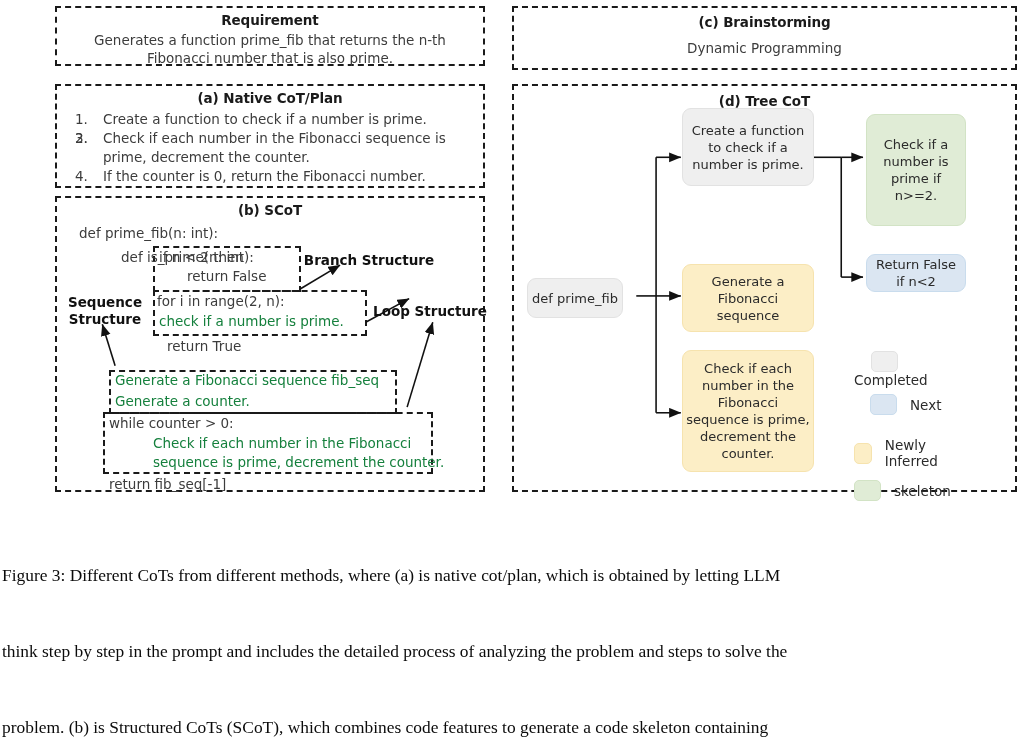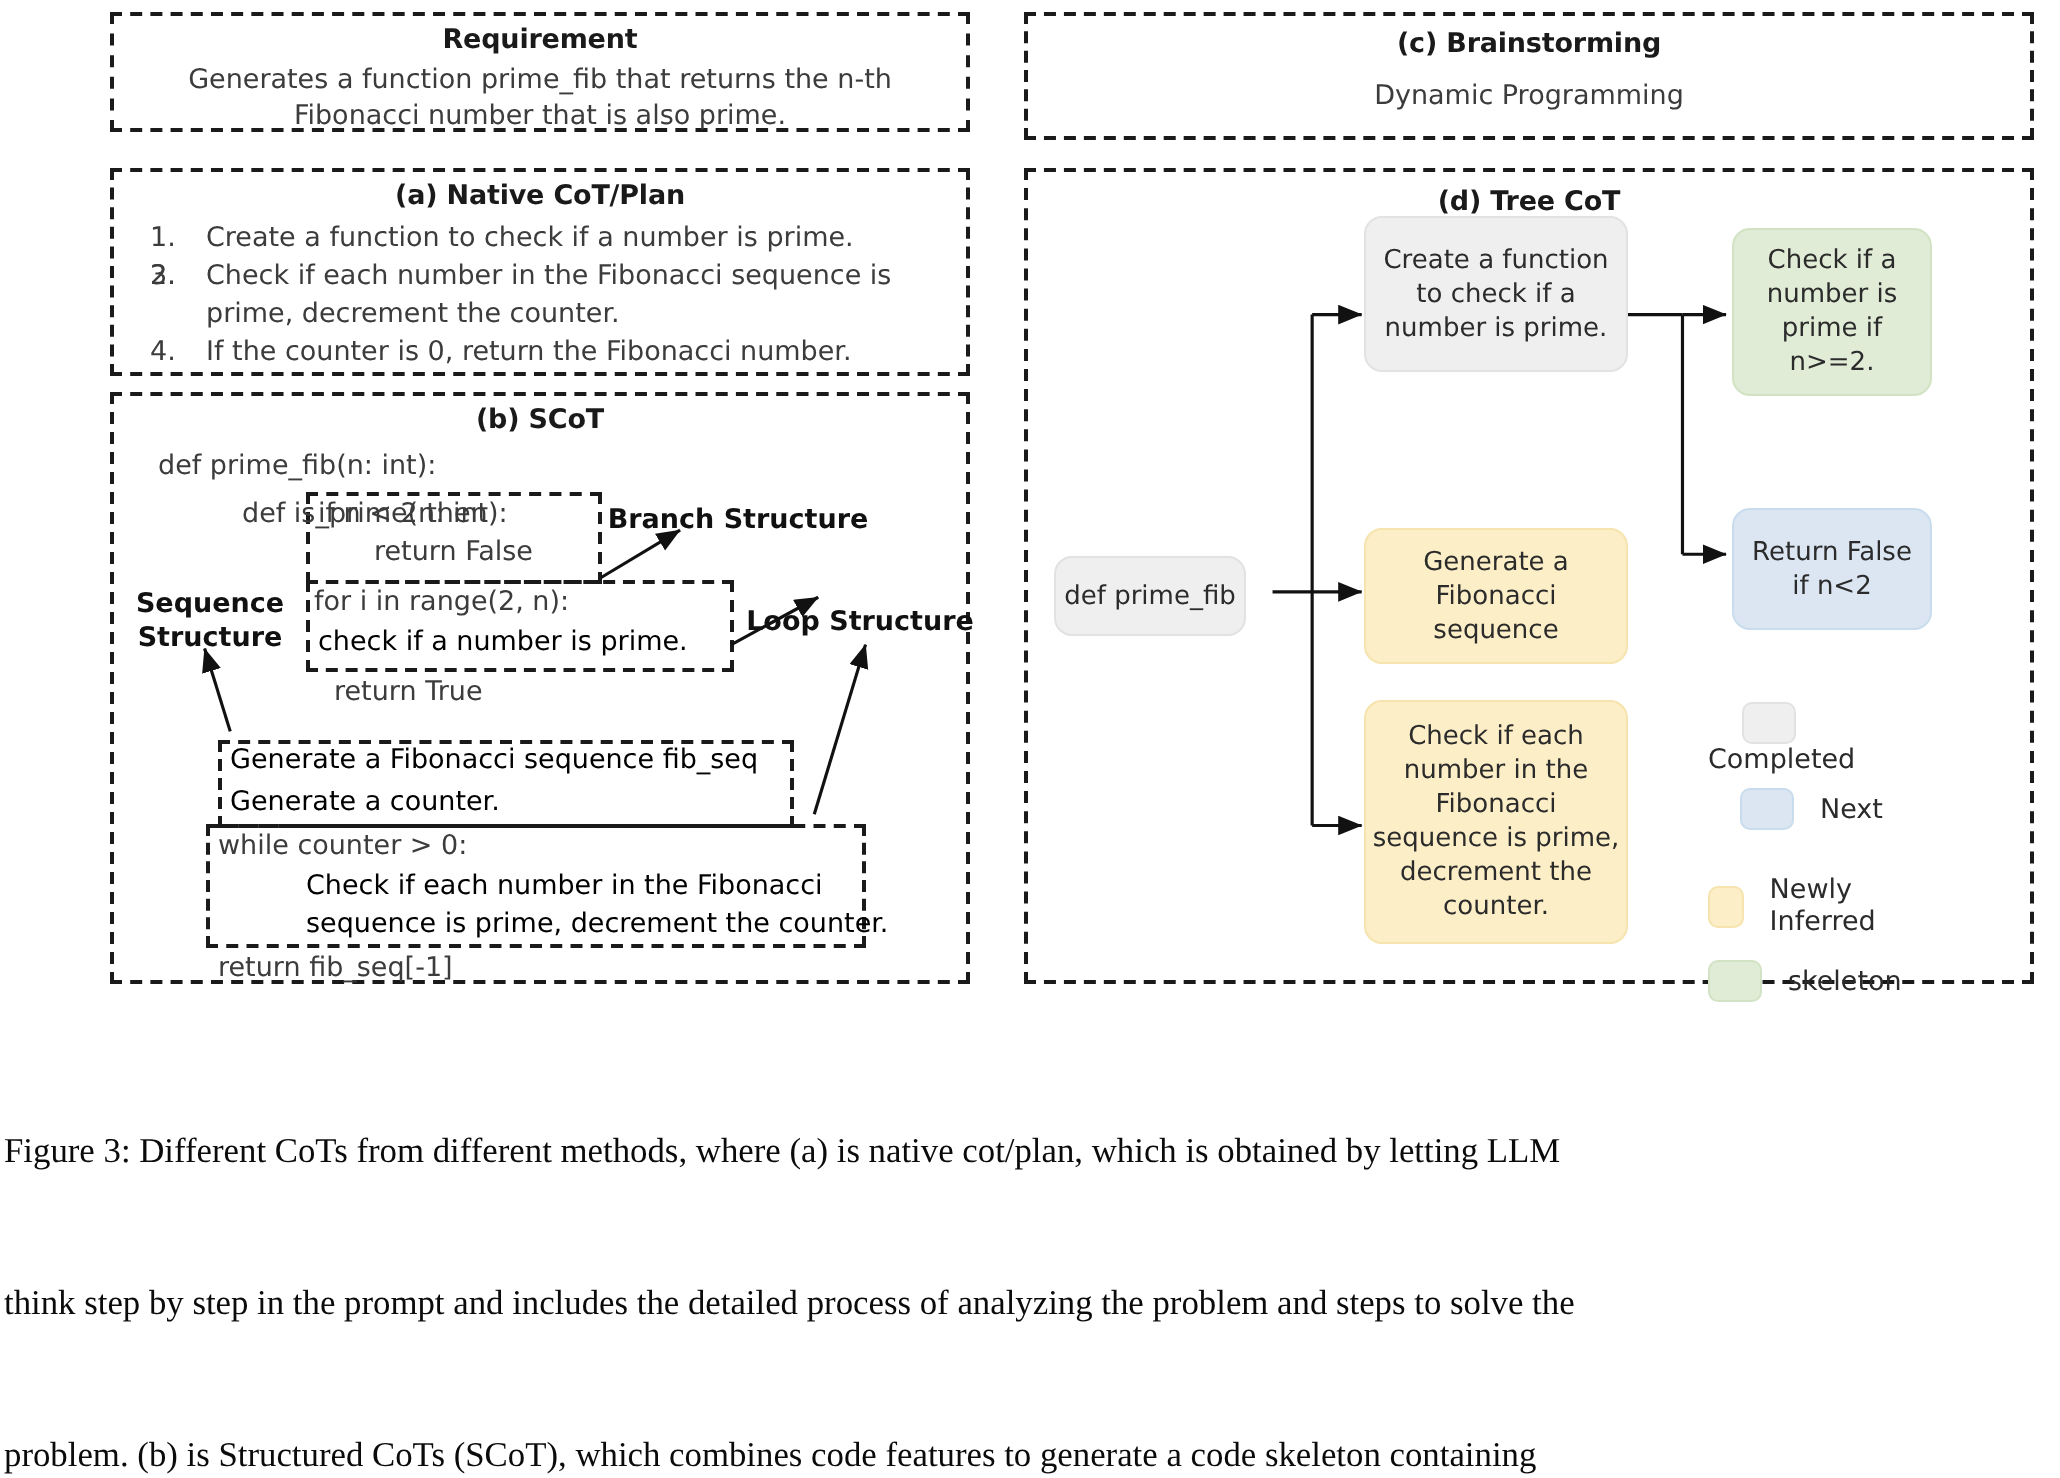--- a/index.html
+++ b/index.html
@@ -76,21 +76,21 @@
   #scot-panel { left: 55px; top: 196px; width: 430px; height: 296px; }
   #scot-panel .panel-title { margin-top: 4px; }
 
   .code {
     position: absolute;
     font-size: 13.5px;
     color: #3c3c3c;
     white-space: pre;
     line-height: 19px;
   }
-  .code.blue { color: #000000; }
+  .code.blue { color: #15803d; }
 
   .sublabel {
     position: absolute;
     font-weight: bold;
     font-size: 13.5px;
     color: #111;
     line-height: 17px;
     text-align: center;
   }
 
@@ -285,23 +285,23 @@
     </svg>
 
     <div class="node completed" style="left:13px; top:192px; width:96px; height:40px;">def prime_fib</div>
 
     <div class="node completed" style="left:168px; top:22px; width:132px; height:78px;">Create a function to check if a number is prime.</div>
 
     <div class="node inferred" style="left:168px; top:178px; width:132px; height:68px;">Generate a Fibonacci sequence</div>
 
     <div class="node inferred" style="left:168px; top:264px; width:132px; height:122px;">Check if each number in the Fibonacci sequence is prime, decrement the counter.</div>
 
-    <div class="node pending" style="left:352px; top:28px; width:100px; height:84px;">Check if a number is prime if n&gt;=2.</div>
-
-    <div class="node next" style="left:352px; top:168px; width:100px; height:61px;">Return False if n&lt;2</div>
+    <div class="node pending" style="left:352px; top:28px; width:100px; height:112px;">Check if a number is prime if n&gt;=2.</div>
+
+    <div class="node next" style="left:352px; top:168px; width:100px; height:38px;">Return False if n&lt;2</div>
 
     <div class="legend">
       <div class="legend-row" style="left:340px; top:242px;flex-direction:column;">
         <span class="swatch" style="background:#efefef; border:1px solid #e2e2e2;"></span>
         <span class="legend-label">Completed</span>
       </div>
       <div class="legend-row" style="left:356px; top:285px;">
         <span class="swatch" style="background:#dbe6f2; border:1px solid #c9dced;"></span>
         <span class="legend-label">Next</span>
       </div>

